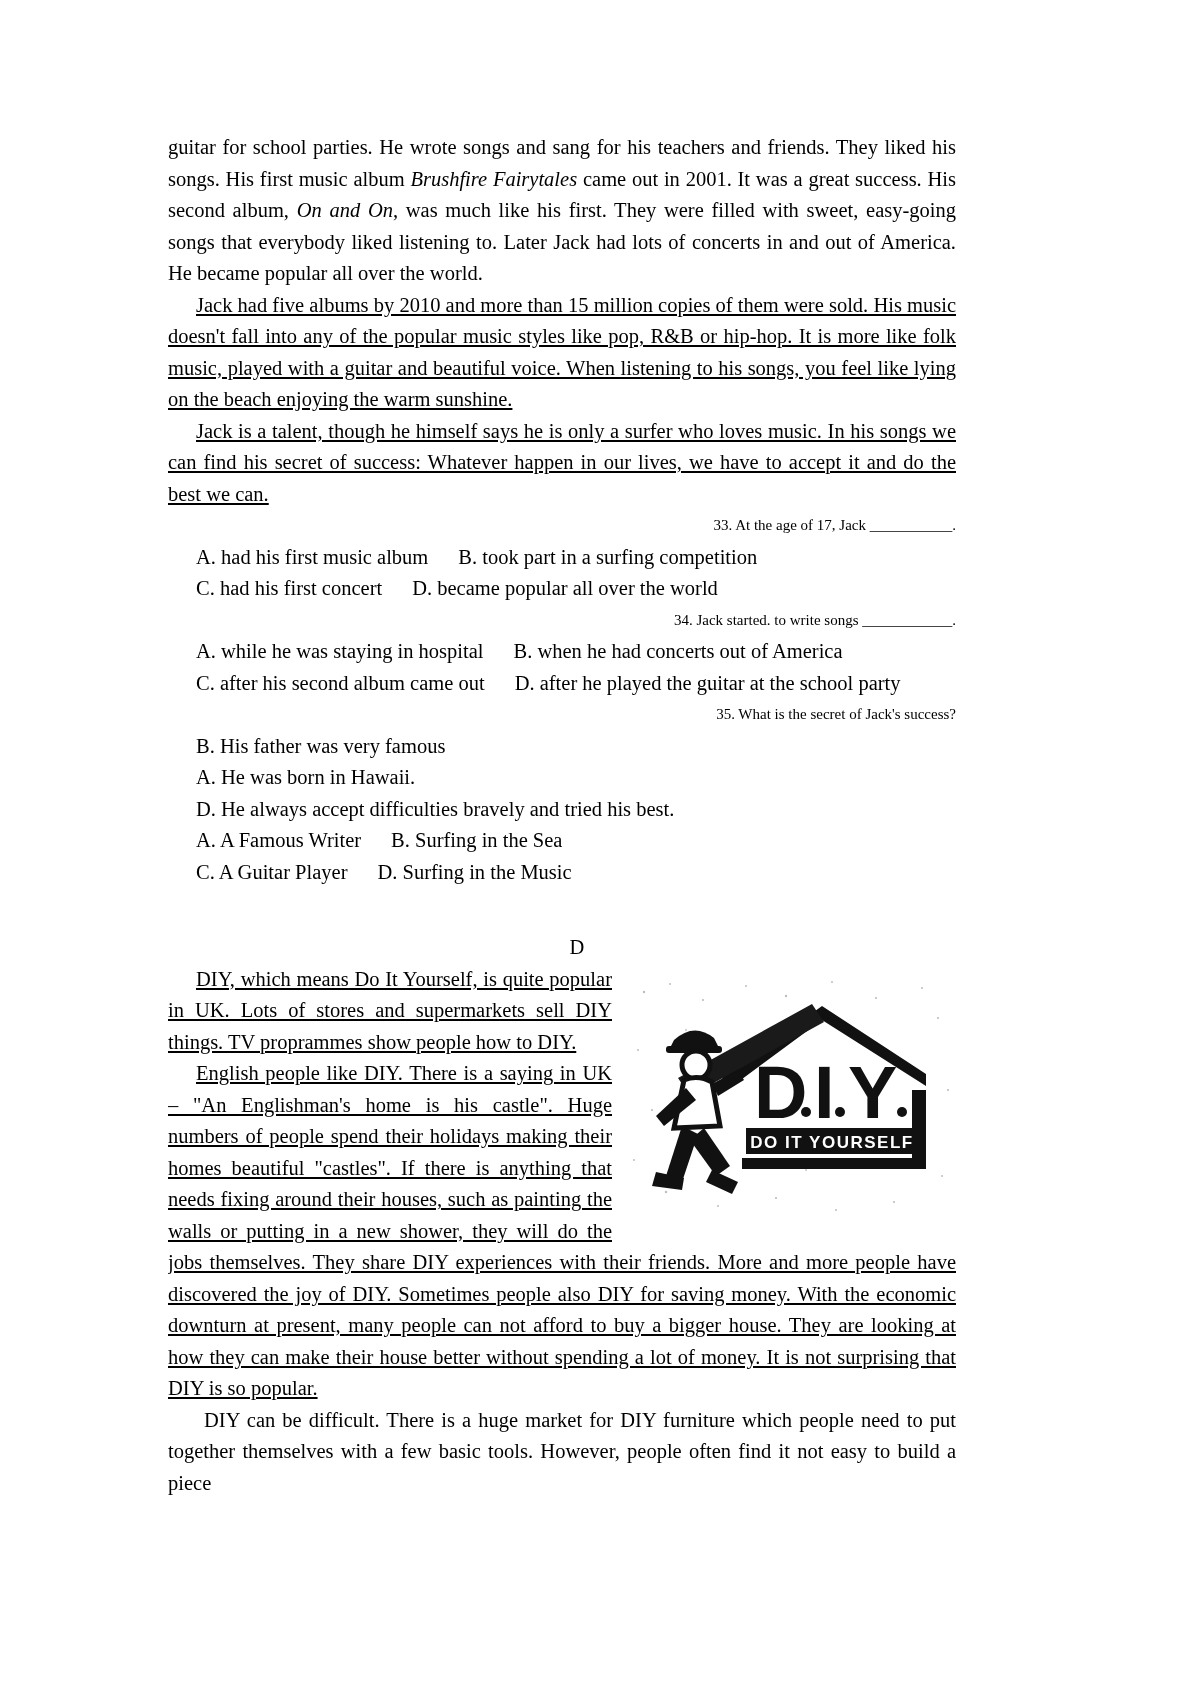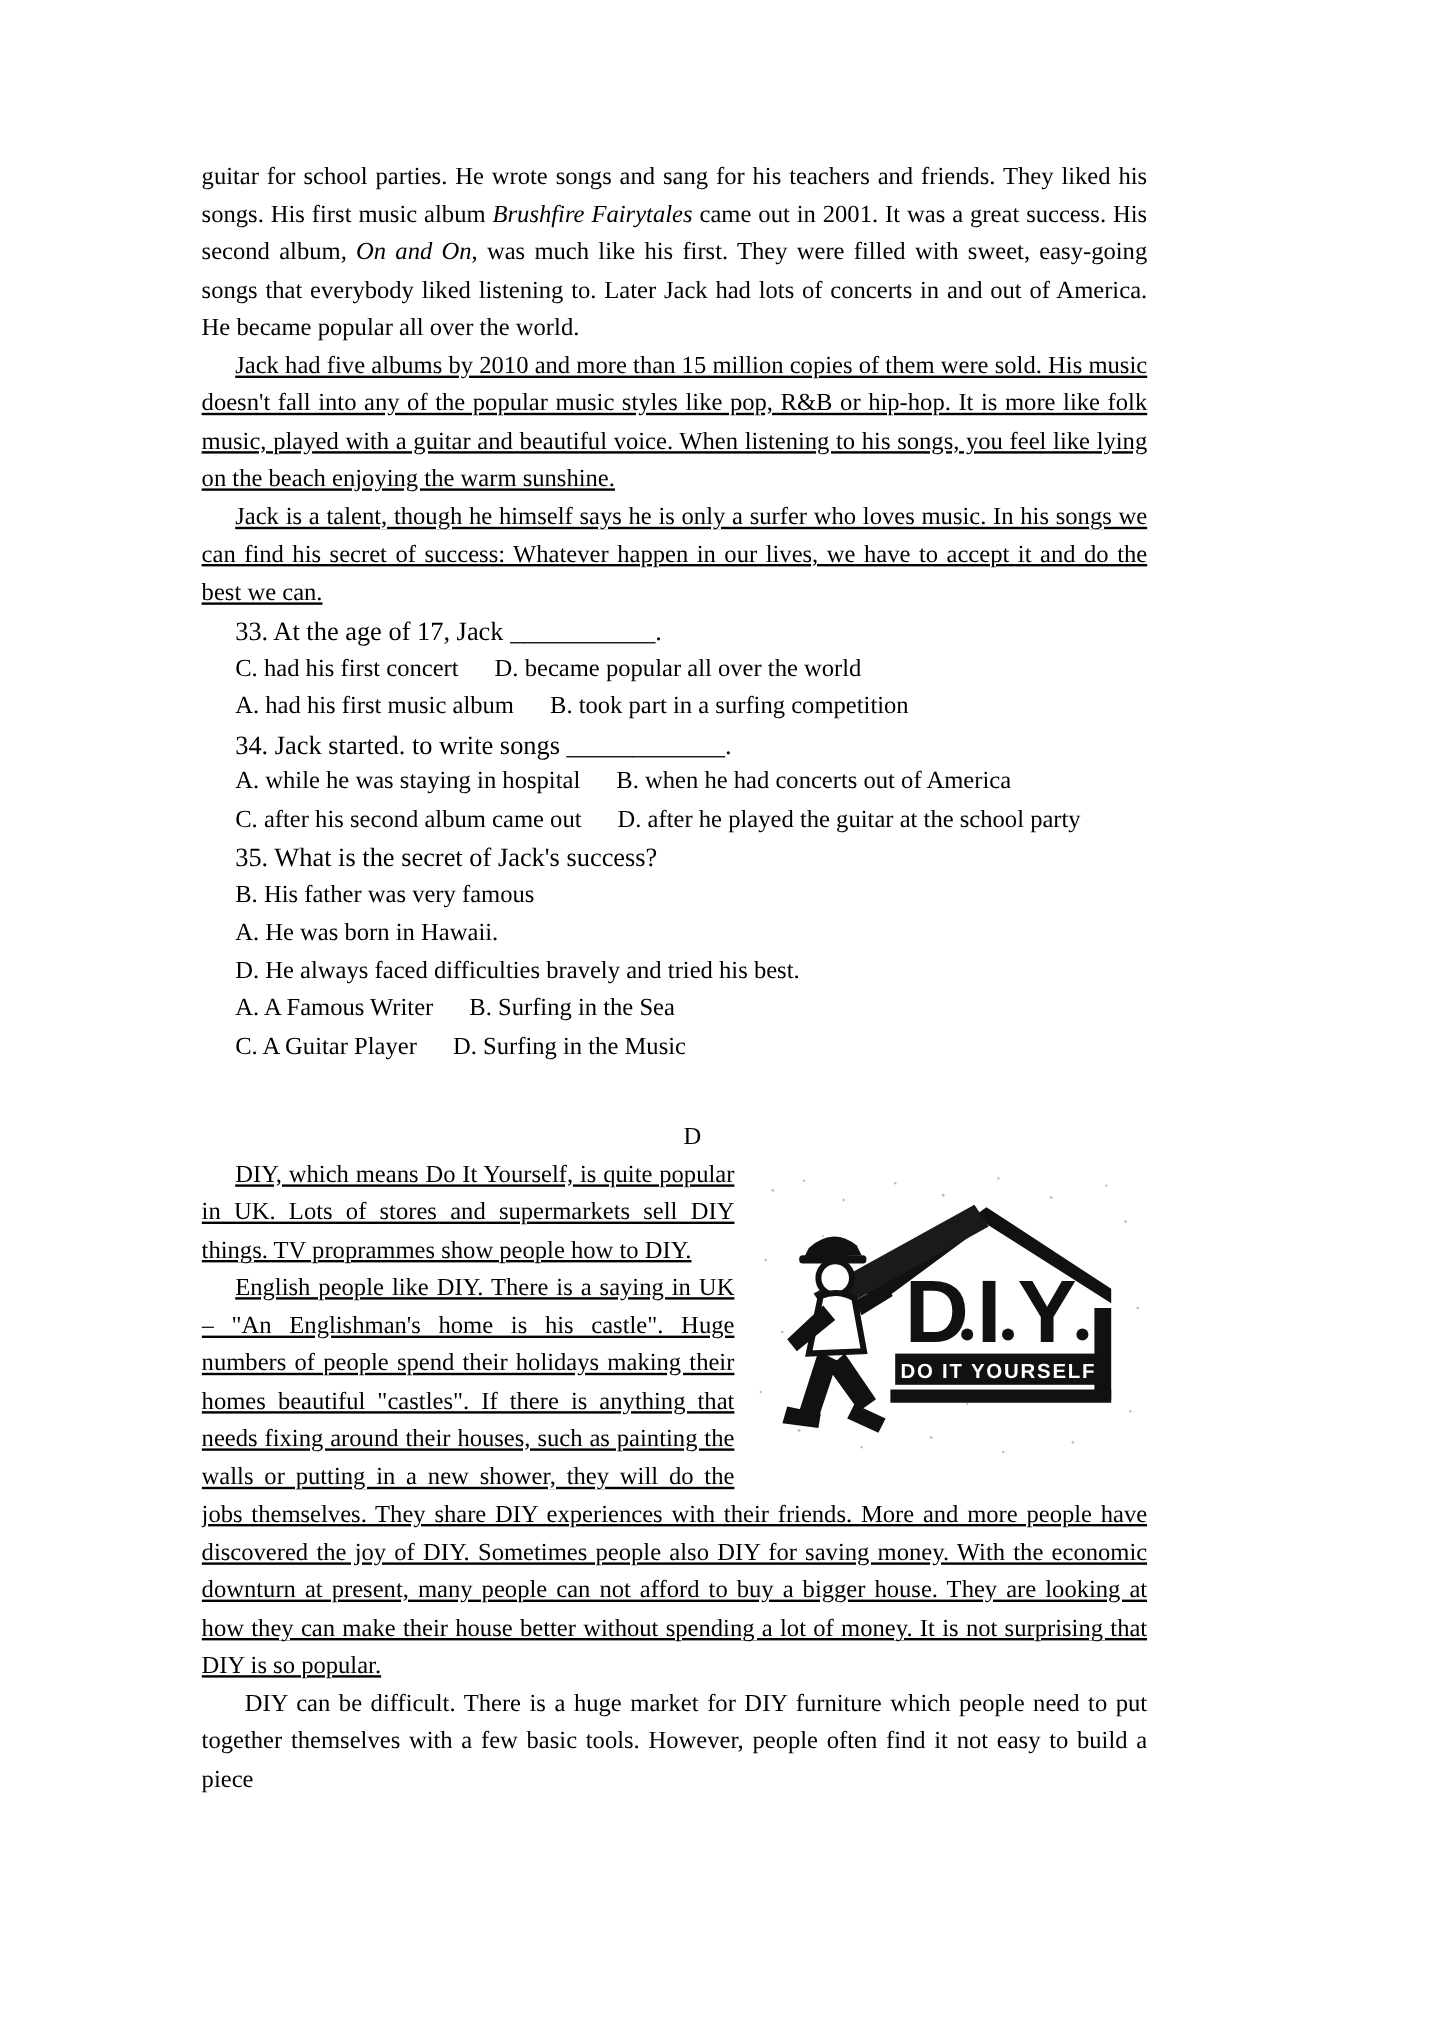--- a/index.html
+++ b/index.html
@@ -39,23 +39,23 @@
   p.indent2 { text-indent: 36px; }
   .opt-line {
     margin: 0;
     font-size: 20.5px;
     line-height: 31.5px;
     text-align: left;
     text-indent: 28px;
   }
   .q-line {
     margin: 0;
-    font-size: 22px;
+    font-size: 15px;
     line-height: 31.5px;
-    text-align: left;
+    text-align: right;
     text-indent: 28px;
   }
   .opt-line .gap-lg { display: inline-block; width: 30px; }
   i, .ital { font-style: italic; }
   .section-letter {
     margin: 0;
     font-size: 20.5px;
     line-height: 31.5px;
     text-align: center;
     padding-left: 30px;
@@ -80,31 +80,31 @@
 <div class="page">
   <div class="content">
 
     <p class="para"><span>guitar for school parties. He wrote songs and sang for his teachers and friends. They liked his songs. His first music album </span><i>Brushfire Fairytales</i><span> came out in 2001. It was a great success. His second album, </span><i>On and On</i><span>, was much like his first. They were filled with sweet, easy-going songs that everybody liked listening to. Later Jack had lots of concerts in and out of America. He became popular all over the world.</span></p>
 
     <p class="para indent">Jack had five albums by 2010 and more than 15 million copies of them were sold. His music doesn't fall into any of the popular music styles like pop, R&amp;B or hip-hop. It is more like folk music, played with a guitar and beautiful voice. When listening to his songs, you feel like lying on the beach enjoying the warm sunshine.</p>
 
     <p class="para indent">Jack is a talent, though he himself says he is only a surfer who loves music. In his songs we can find his secret of success: Whatever happen in our lives, we have to accept it and do the best we can.</p>
 
     <p class="q-line">33. At the age of 17, Jack ___________.</p>
+    <p class="opt-line"><span>A. had his first music album</span><span class="gap-lg"></span><span>B. took part in a surfing competition</span></p>
     <p class="opt-line"><span>C. had his first concert</span><span class="gap-lg"></span><span>D. became popular all over the world</span></p>
-    <p class="opt-line"><span>A. had his first music album</span><span class="gap-lg"></span><span>B. took part in a surfing competition</span></p>
 
     <p class="q-line">34. Jack started. to write songs ____________.</p>
     <p class="opt-line"><span>A. while he was staying in hospital</span><span class="gap-lg"></span><span>B. when he had concerts out of America</span></p>
     <p class="opt-line"><span>C. after his second album came out</span><span class="gap-lg"></span><span>D. after he played the guitar at the school party</span></p>
 
     <p class="q-line">35. What is the secret of Jack's success?</p>
     <p class="opt-line">B.   His father was very famous</p>
     <p class="opt-line">A.   He was born in Hawaii.</p>
-    <p class="opt-line">D.   He always faced difficulties bravely and tried his best.</p>
+    <p class="opt-line">D.   He always accept difficulties bravely and tried his best.</p>
 
     <p class="opt-line"><span>A. A Famous Writer</span><span class="gap-lg"></span><span>B. Surfing in the Sea</span></p>
     <p class="opt-line"><span>C. A Guitar Player</span><span class="gap-lg"></span><span>D. Surfing in the Music</span></p>
 
     <div class="spacer-lg"></div>
 
     <p class="section-letter">D</p>
 
     <div class="wrap-area">
       <div class="figure">

